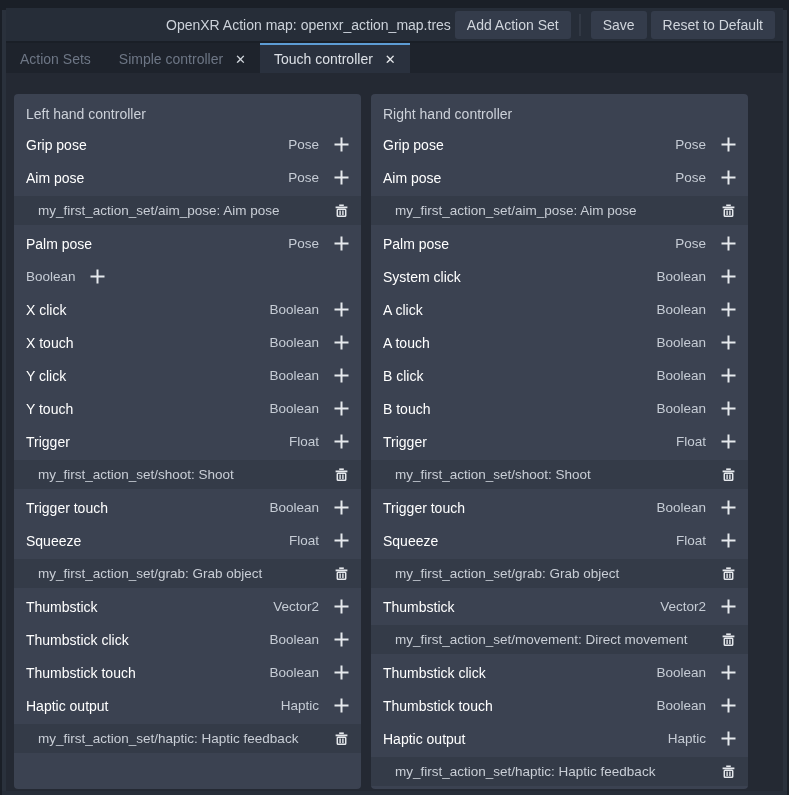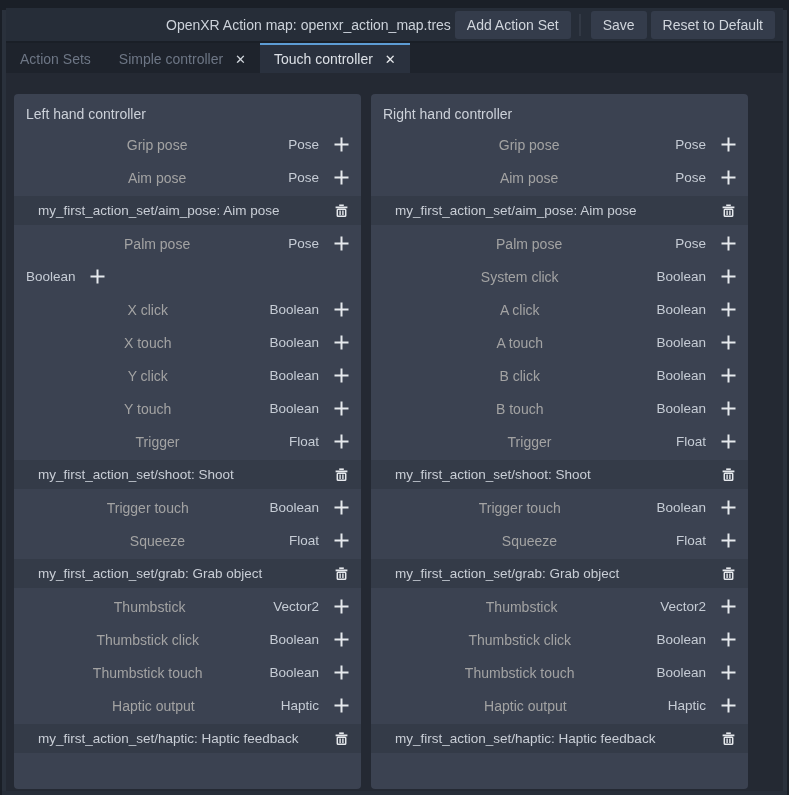--- a/index.html
+++ b/index.html
@@ -65,21 +65,21 @@
     background:#3b4251; border-radius:4px;
     padding-top:6px; overflow:hidden;margin-top:12px;
   }
   .panel.left  { left:8px;   width:347px; }
   .panel.right { left:365px; width:377px; }
   .panel-header {
     height:28px; display:flex; align-items:center;
     padding:0 12px; font-size:14px; color:#ccd1d9;
   }
   .row { display:flex; align-items:center; height:33px; padding:0 8px 0 12px; }
-  .row-label { flex:1; font-size:14px; color:#a3a3a3; white-space:nowrap;text-align:center; }
+  .row-label { flex:1; font-size:14px; color:#ffffff; white-space:nowrap; }
   .row-type  { font-size:13.5px; color:#c6ccd5; margin-right:10px; white-space:nowrap; }
   .icon-btn {
     width:24px; height:24px; flex:0 0 24px;
     display:flex; align-items:center; justify-content:center;
     background:transparent; border:none; cursor:pointer; padding:0;
   }
   .binding-row {
     height:29px; margin:2px 0;
     background:#343b48;
     padding:0 8px 0 24px;
@@ -442,20 +442,31 @@
   </div>
           <div class="row action-row">
     <span class="row-label">Thumbstick</span>
     <span class="row-type">Vector2</span>
     <button class="icon-btn">
       <svg class="plus" width="17" height="17" viewBox="0 0 17 17">
         <path d="M8.5 1.5 V15.5 M1.5 8.5 H15.5" stroke="#e6e9ed" stroke-width="2" fill="none"></path>
       </svg>
     </button>
   </div>
+          <div class="row binding-row">
+    <span class="binding-label">my_first_action_set/movement: Direct movement</span>
+    <button class="icon-btn">
+      <svg class="trash" width="15" height="15" viewBox="0 0 15 15">
+        <path d="M5.2 2.2 H9.8" stroke="#e6e9ed" stroke-width="1.6" fill="none"></path>
+        <path d="M1.6 4.4 H13.4" stroke="#e6e9ed" stroke-width="1.8" fill="none"></path>
+        <rect x="3.3" y="6.3" width="8.4" height="7" rx="0.8" stroke="#e6e9ed" stroke-width="1.5" fill="none"></rect>
+        <path d="M6.1 7.6 V12 M8.9 7.6 V12" stroke="#e6e9ed" stroke-width="1.4" fill="none"></path>
+      </svg>
+    </button>
+  </div>
           <div class="row action-row">
     <span class="row-label">Thumbstick click</span>
     <span class="row-type">Boolean</span>
     <button class="icon-btn">
       <svg class="plus" width="17" height="17" viewBox="0 0 17 17">
         <path d="M8.5 1.5 V15.5 M1.5 8.5 H15.5" stroke="#e6e9ed" stroke-width="2" fill="none"></path>
       </svg>
     </button>
   </div>
           <div class="row action-row">

